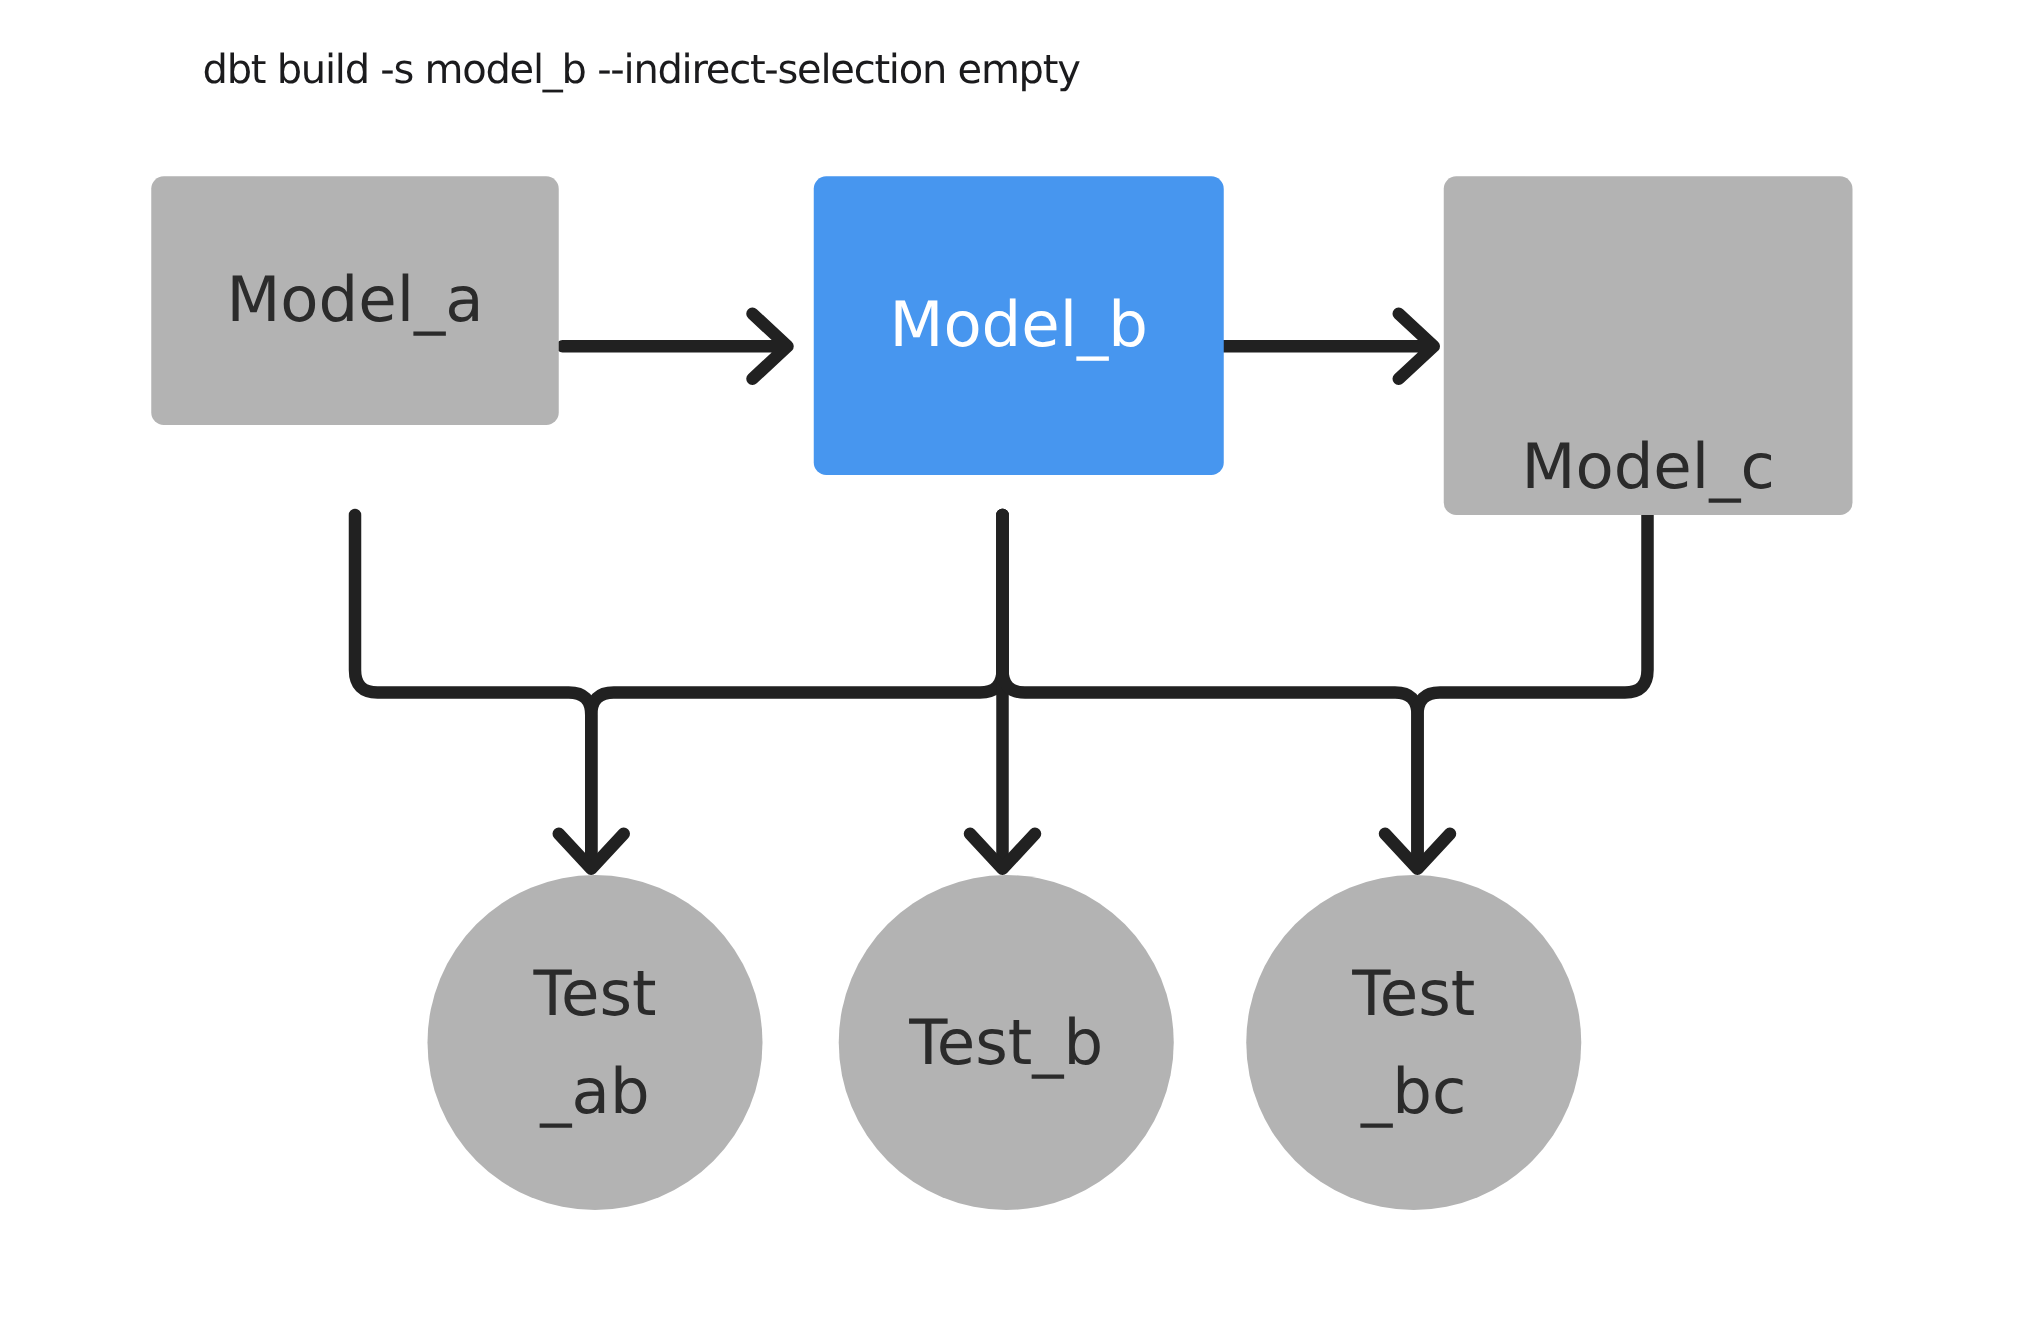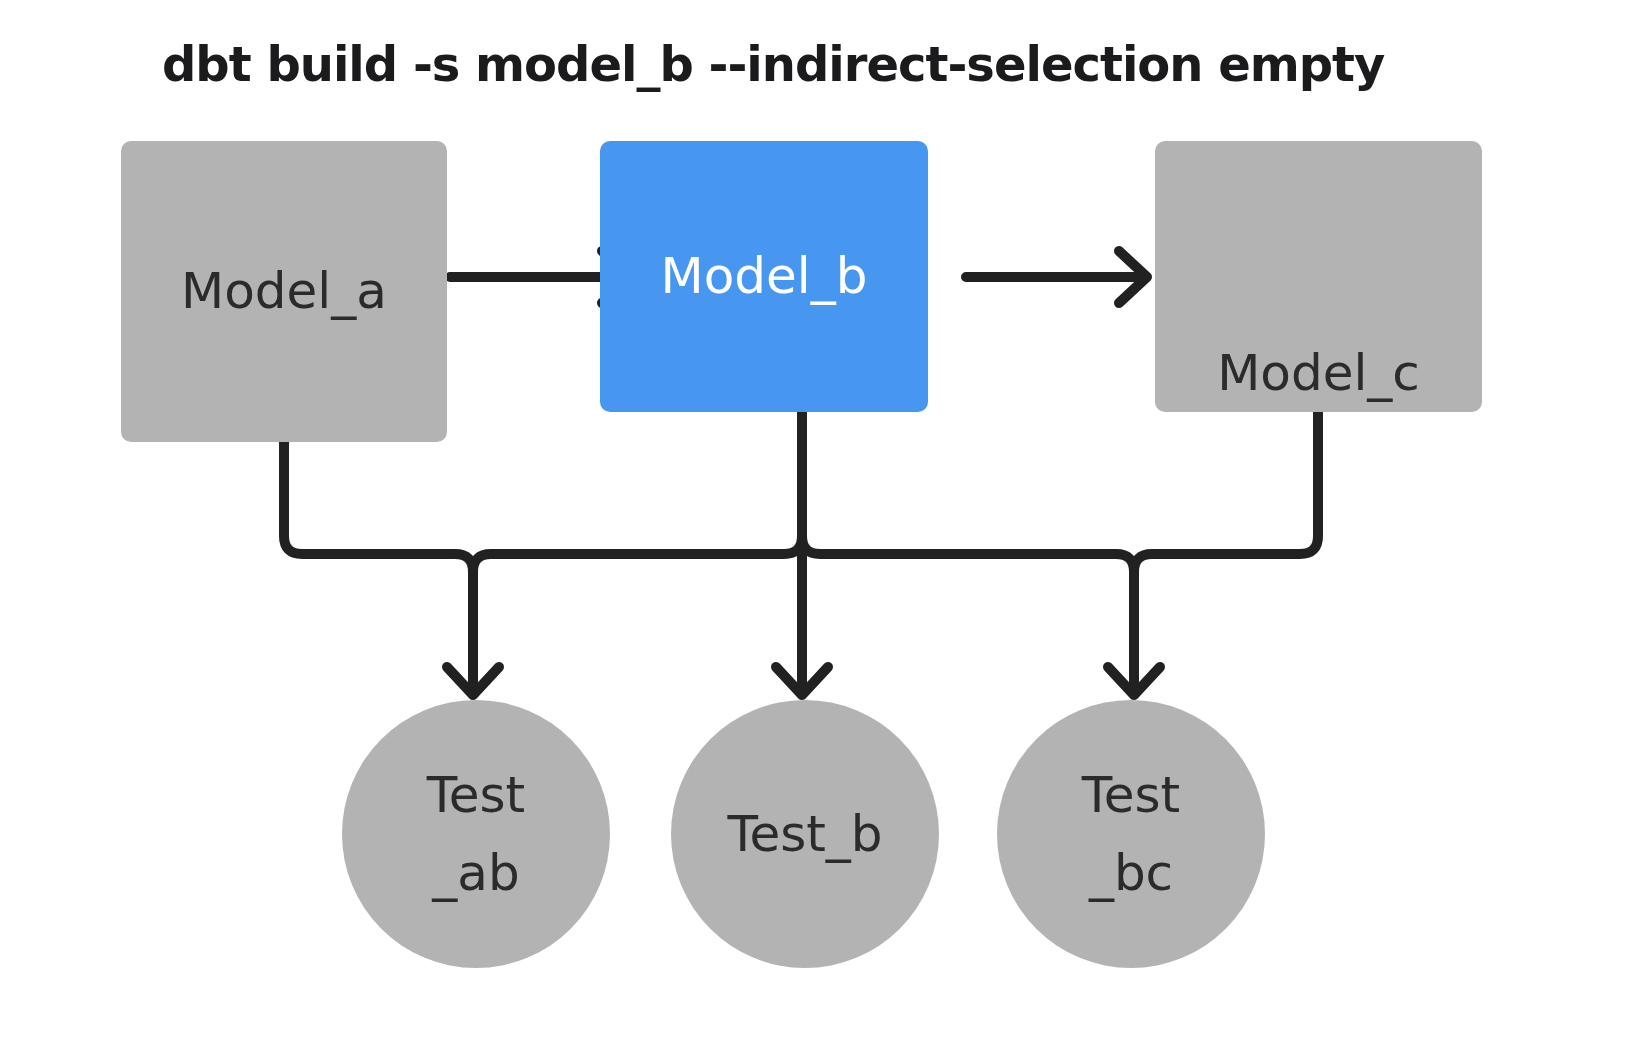--- a/index.html
+++ b/index.html
@@ -13,36 +13,36 @@
   }
   html,body{margin:0;padding:0;}
   body{
     background:var(--background);
     font-family:"DejaVu Sans","Liberation Sans",sans-serif;
     width:1630px;height:1060px;overflow:hidden;
   }
   .canvas{position:relative;width:1630px;height:1060px;background:var(--background);}
   .diagram-title{
     position:absolute;left:162px;top:36px;
-    font-size:48px;font-weight:700;letter-spacing:-1px;
+    font-size:32px;font-weight:400;letter-spacing:-1px;
     color:var(--title-text);white-space:nowrap;
   }
   svg.edges{position:absolute;left:0;top:0;width:1630px;height:1060px;}
   svg.edges path{fill:none;stroke:var(--edge);stroke-width:10;stroke-linecap:round;stroke-linejoin:round;}
   .node{
     position:absolute;display:flex;align-items:center;justify-content:center;
     text-align:center;color:var(--node-text-dark);
     font-size:50px;font-weight:400;line-height:1.55;
   }
   .node-box{background:var(--unselected-node);border-radius:10px;}
   .node-box.selected{background:var(--selected-node);color:var(--node-text-light);}
   .node-circle{background:var(--unselected-node);border-radius:50%;flex-direction:column;}
   .node-circle .line{display:block;line-height:1.56;}
-  .box-a{left:121px;top:141px;width:326px;height:301px;}
-  .box-b{left:600px;top:141px;width:328px;height:271px;align-items:center;}
+  .box-a{left:121px;top:141px;width:326px;height:199px;}
+  .box-b{left:651px;top:141px;width:328px;height:239px;align-items:center;}
   .box-c{left:1155px;top:141px;width:327px;height:271px;align-items:flex-end;}
   .circ-ab{left:342px;top:700px;width:268px;height:268px;}
   .circ-b{left:671px;top:700px;width:268px;height:268px;}
   .circ-bc{left:997px;top:700px;width:268px;height:268px;}
 </style>
 </head>
 <body>
 
 <div class="canvas">
 

